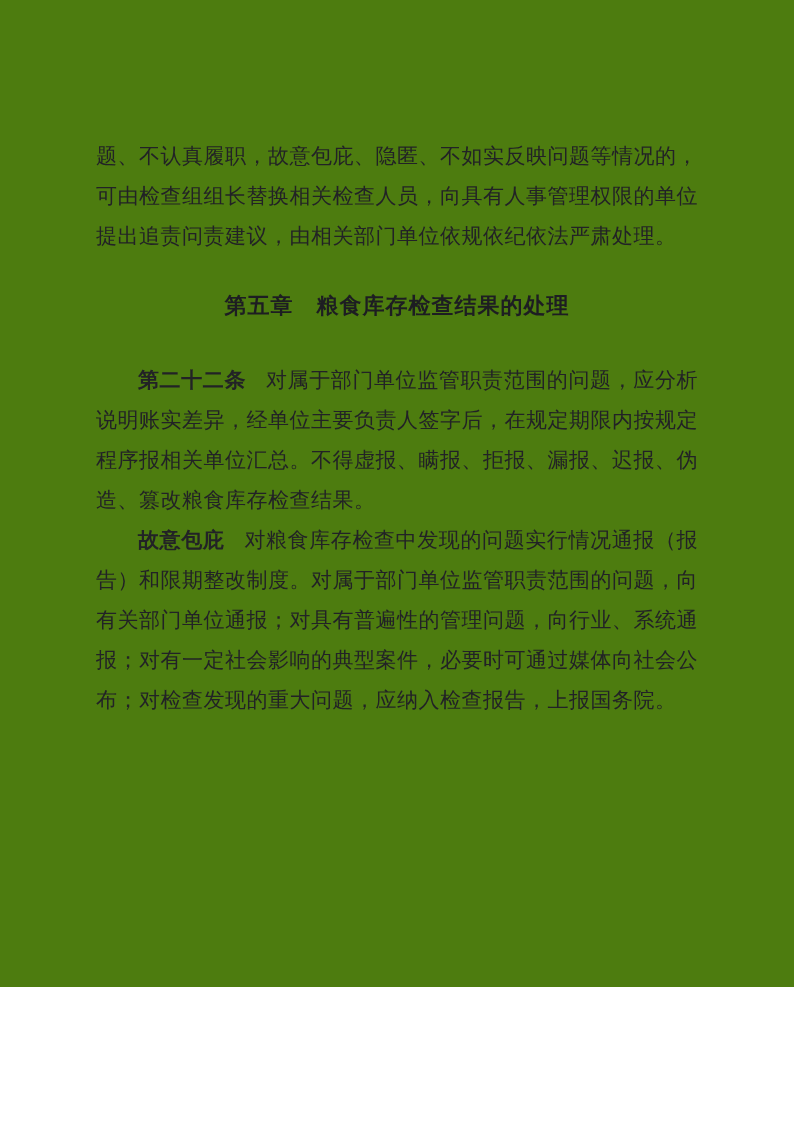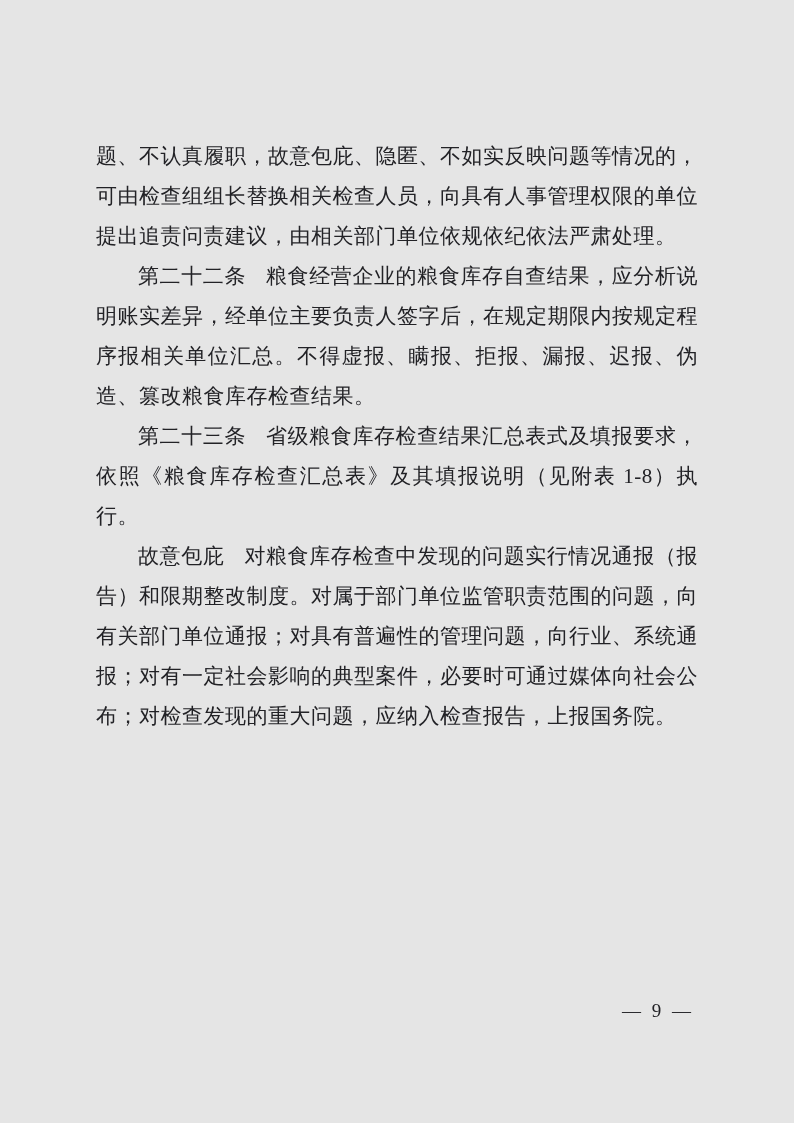--- a/index.html
+++ b/index.html
@@ -3,43 +3,43 @@
 <meta charset="utf-8">
 <style>
   html, body {
     margin: 0;
     padding: 0;
     background: #ffffff;
   }
   .page {
     position: relative;
     width: 794px;
-    height: 1123px;
-    background: #e5e5e5;
+    height: 987px;
+    background: #4d7c0f;
     overflow: hidden;
     font-family: "Liberation Serif", "DejaVu Serif", serif;
     color: #222226;
   }
   .content {
     padding: 136px 96px 0 96px;
   }
   .para {
     margin: 0;
     font-size: 21px;
     line-height: 40px;
     letter-spacing: 0.5px;
     text-align: justify;
     color: #222226;
   }
   .indent {
     text-indent: 2em;
   }
   .num {
     font-family: "Liberation Sans", "DejaVu Sans", sans-serif;
-    font-weight: normal;
+    font-weight: bold;
     margin-right: 0.95em;
   }
   .num:empty {
     display: none;
   }
   .heading {
     margin: 30px 0 34px 0;
     font-family: "Liberation Sans", "DejaVu Sans", sans-serif;
     font-weight: bold;
     font-size: 22px;
@@ -59,24 +59,24 @@
   }
 </style>
 </head>
 <body>
 
 <div class="page">
   <div class="content">
 
     <p class="para">题、不认真履职，故意包庇、隐匿、不如实反映问题等情况的，可由检查组组长替换相关检查人员，向具有人事管理权限的单位提出追责问责建议，由相关部门单位依规依纪依法严肃处理。</p>
 
+    <h2 class="heading">第五章　粮食库存检查结果的处理</h2>
 
-    <p class="para indent"><span class="num">第二十二条</span><span>粮食经营企业的粮食库存自查结果，应分析说明账实差异，经单位主要负责人签字后，在规定期限内按规定程序报相关单位汇总。不得虚报、瞒报、拒报、漏报、迟报、伪造、篡改粮食库存检查结果。</span></p>
+    <p class="para indent"><span class="num">第二十二条</span><span>对属于部门单位监管职责范围的问题，应分析说明账实差异，经单位主要负责人签字后，在规定期限内按规定程序报相关单位汇总。不得虚报、瞒报、拒报、漏报、迟报、伪造、篡改粮食库存检查结果。</span></p>
 
-    <p class="para indent"><span class="num">第二十三条</span><span>省级粮食库存检查结果汇总表式及填报要求，依照《粮食库存检查汇总表》及其填报说明（见附表 1-8）执行。</span></p>
 
 
 
     <p class="para indent"><span class="num">故意包庇</span><span>对粮食库存检查中发现的问题实行情况通报（报告）和限期整改制度。对属于部门单位监管职责范围的问题，向有关部门单位通报；对具有普遍性的管理问题，向行业、系统通报；对有一定社会影响的典型案件，必要时可通过媒体向社会公布；对检查发现的重大问题，应纳入检查报告，上报国务院。</span></p>
 
   </div>
 
   <div class="page-number">— 9 —</div>
 </div>
 

